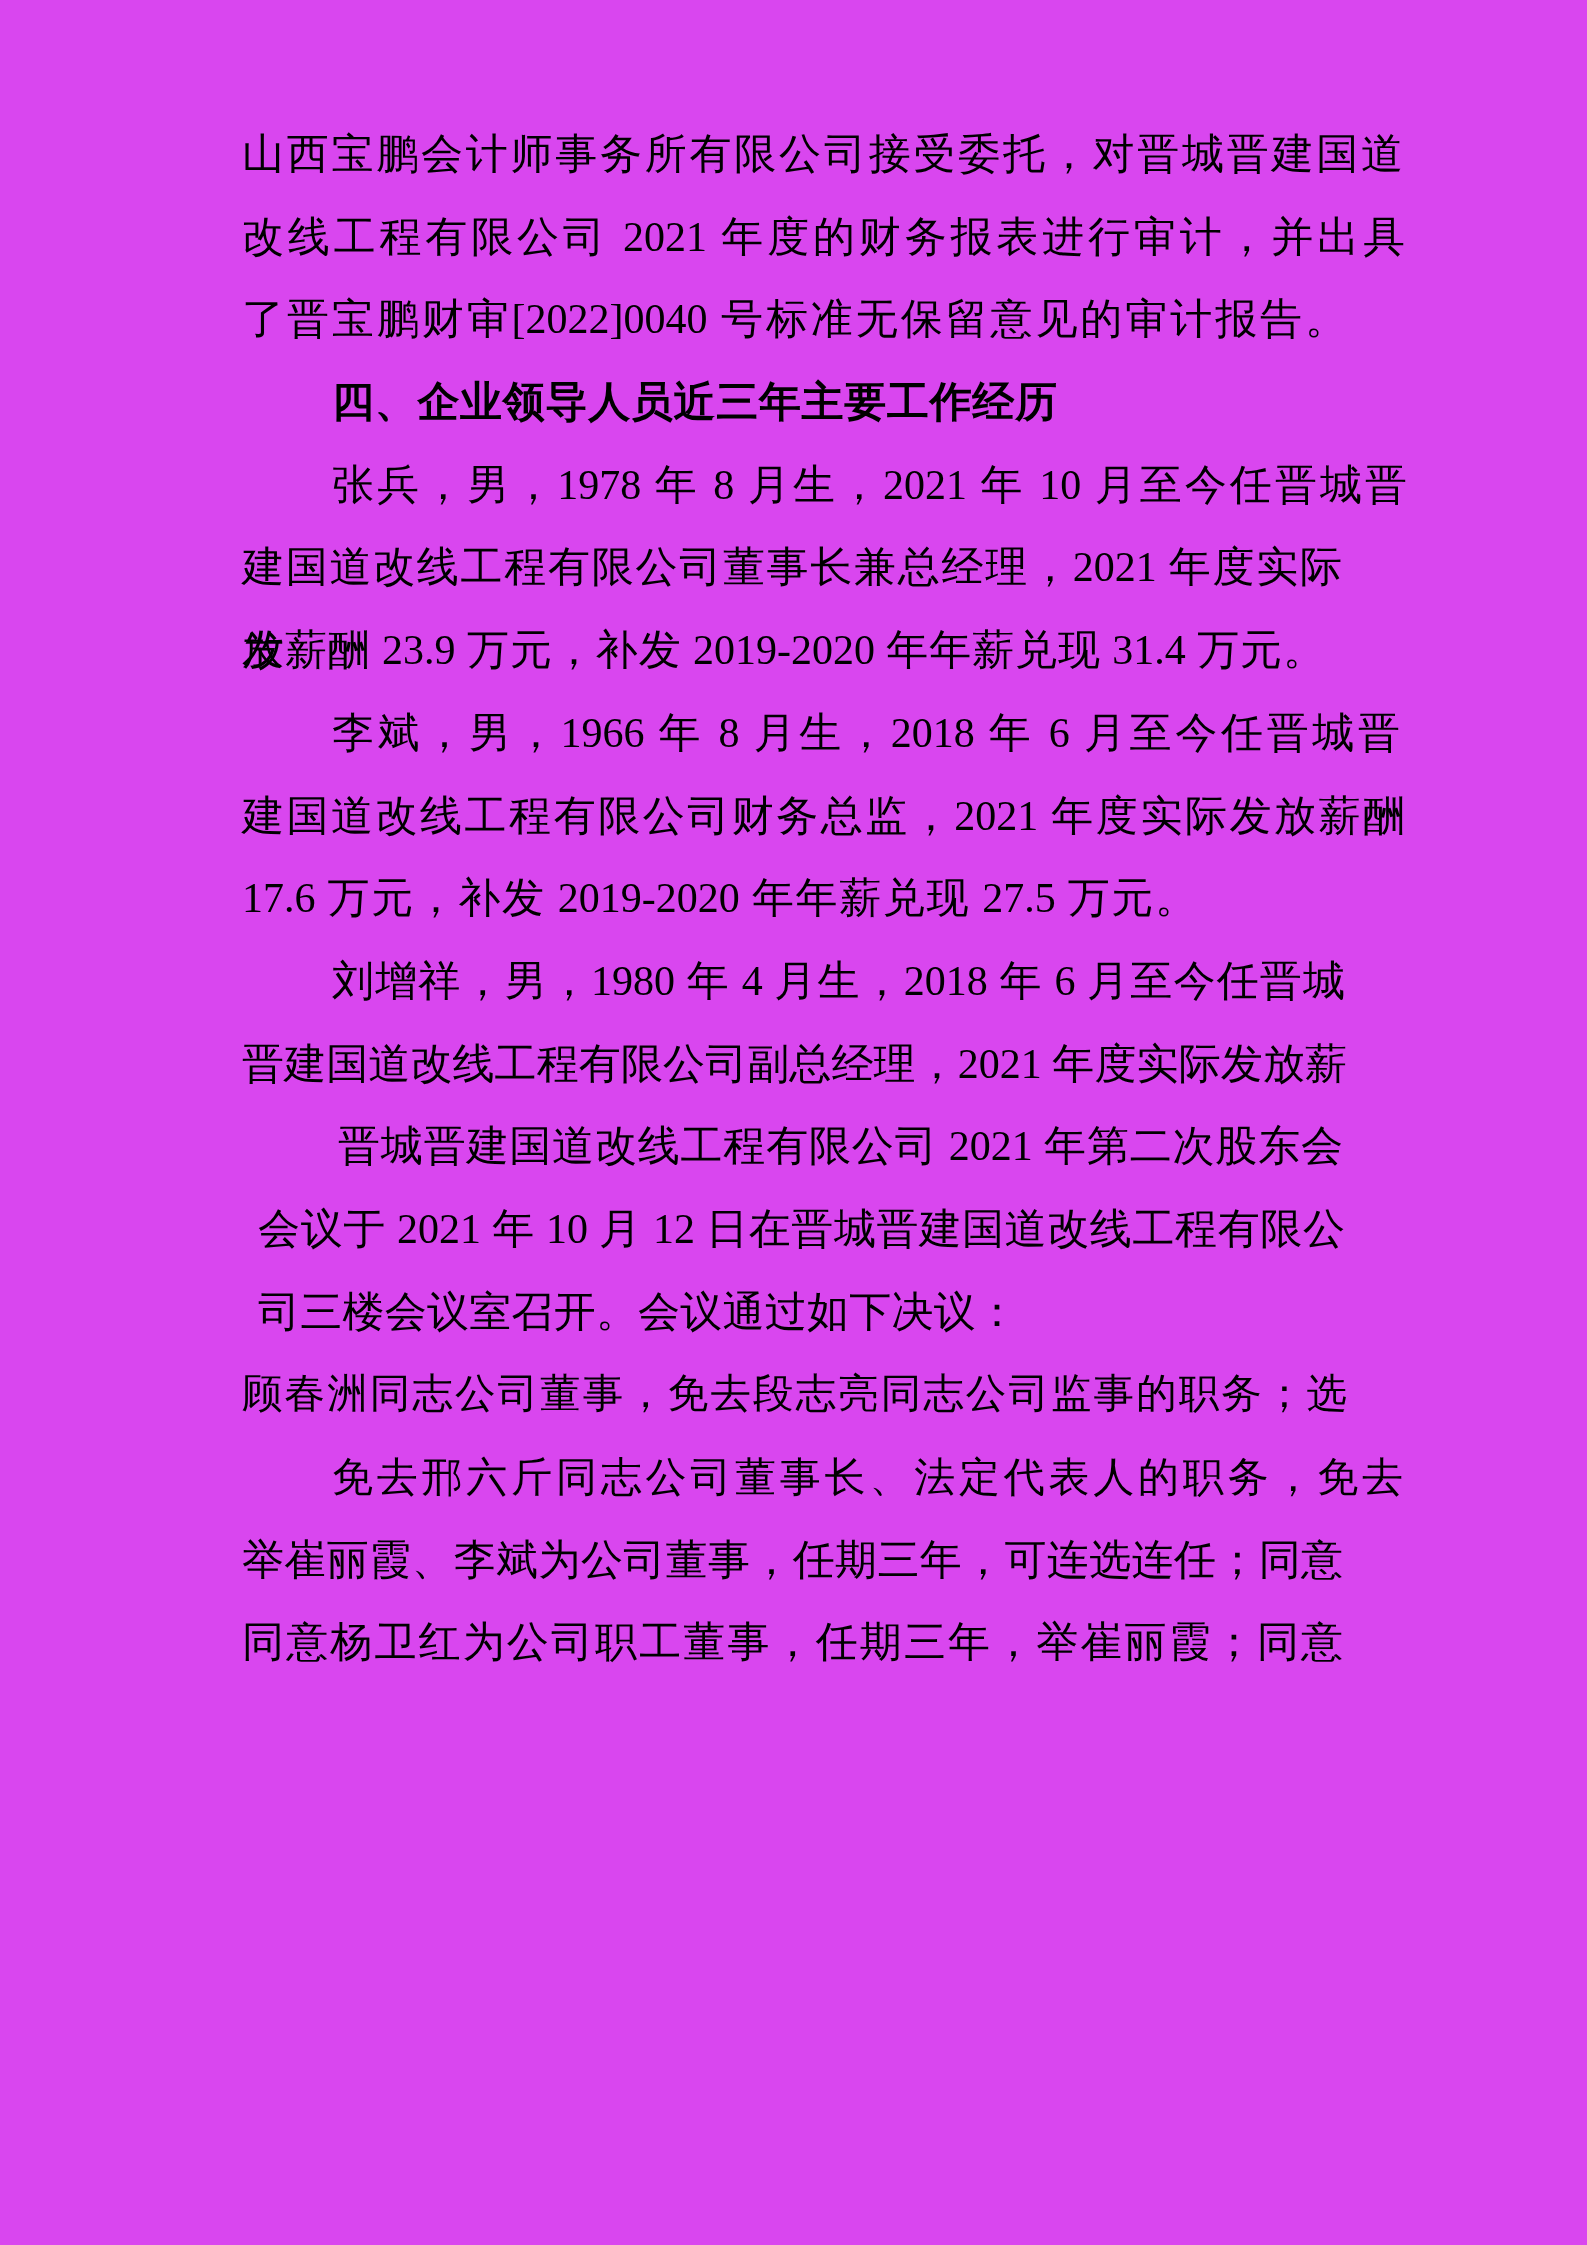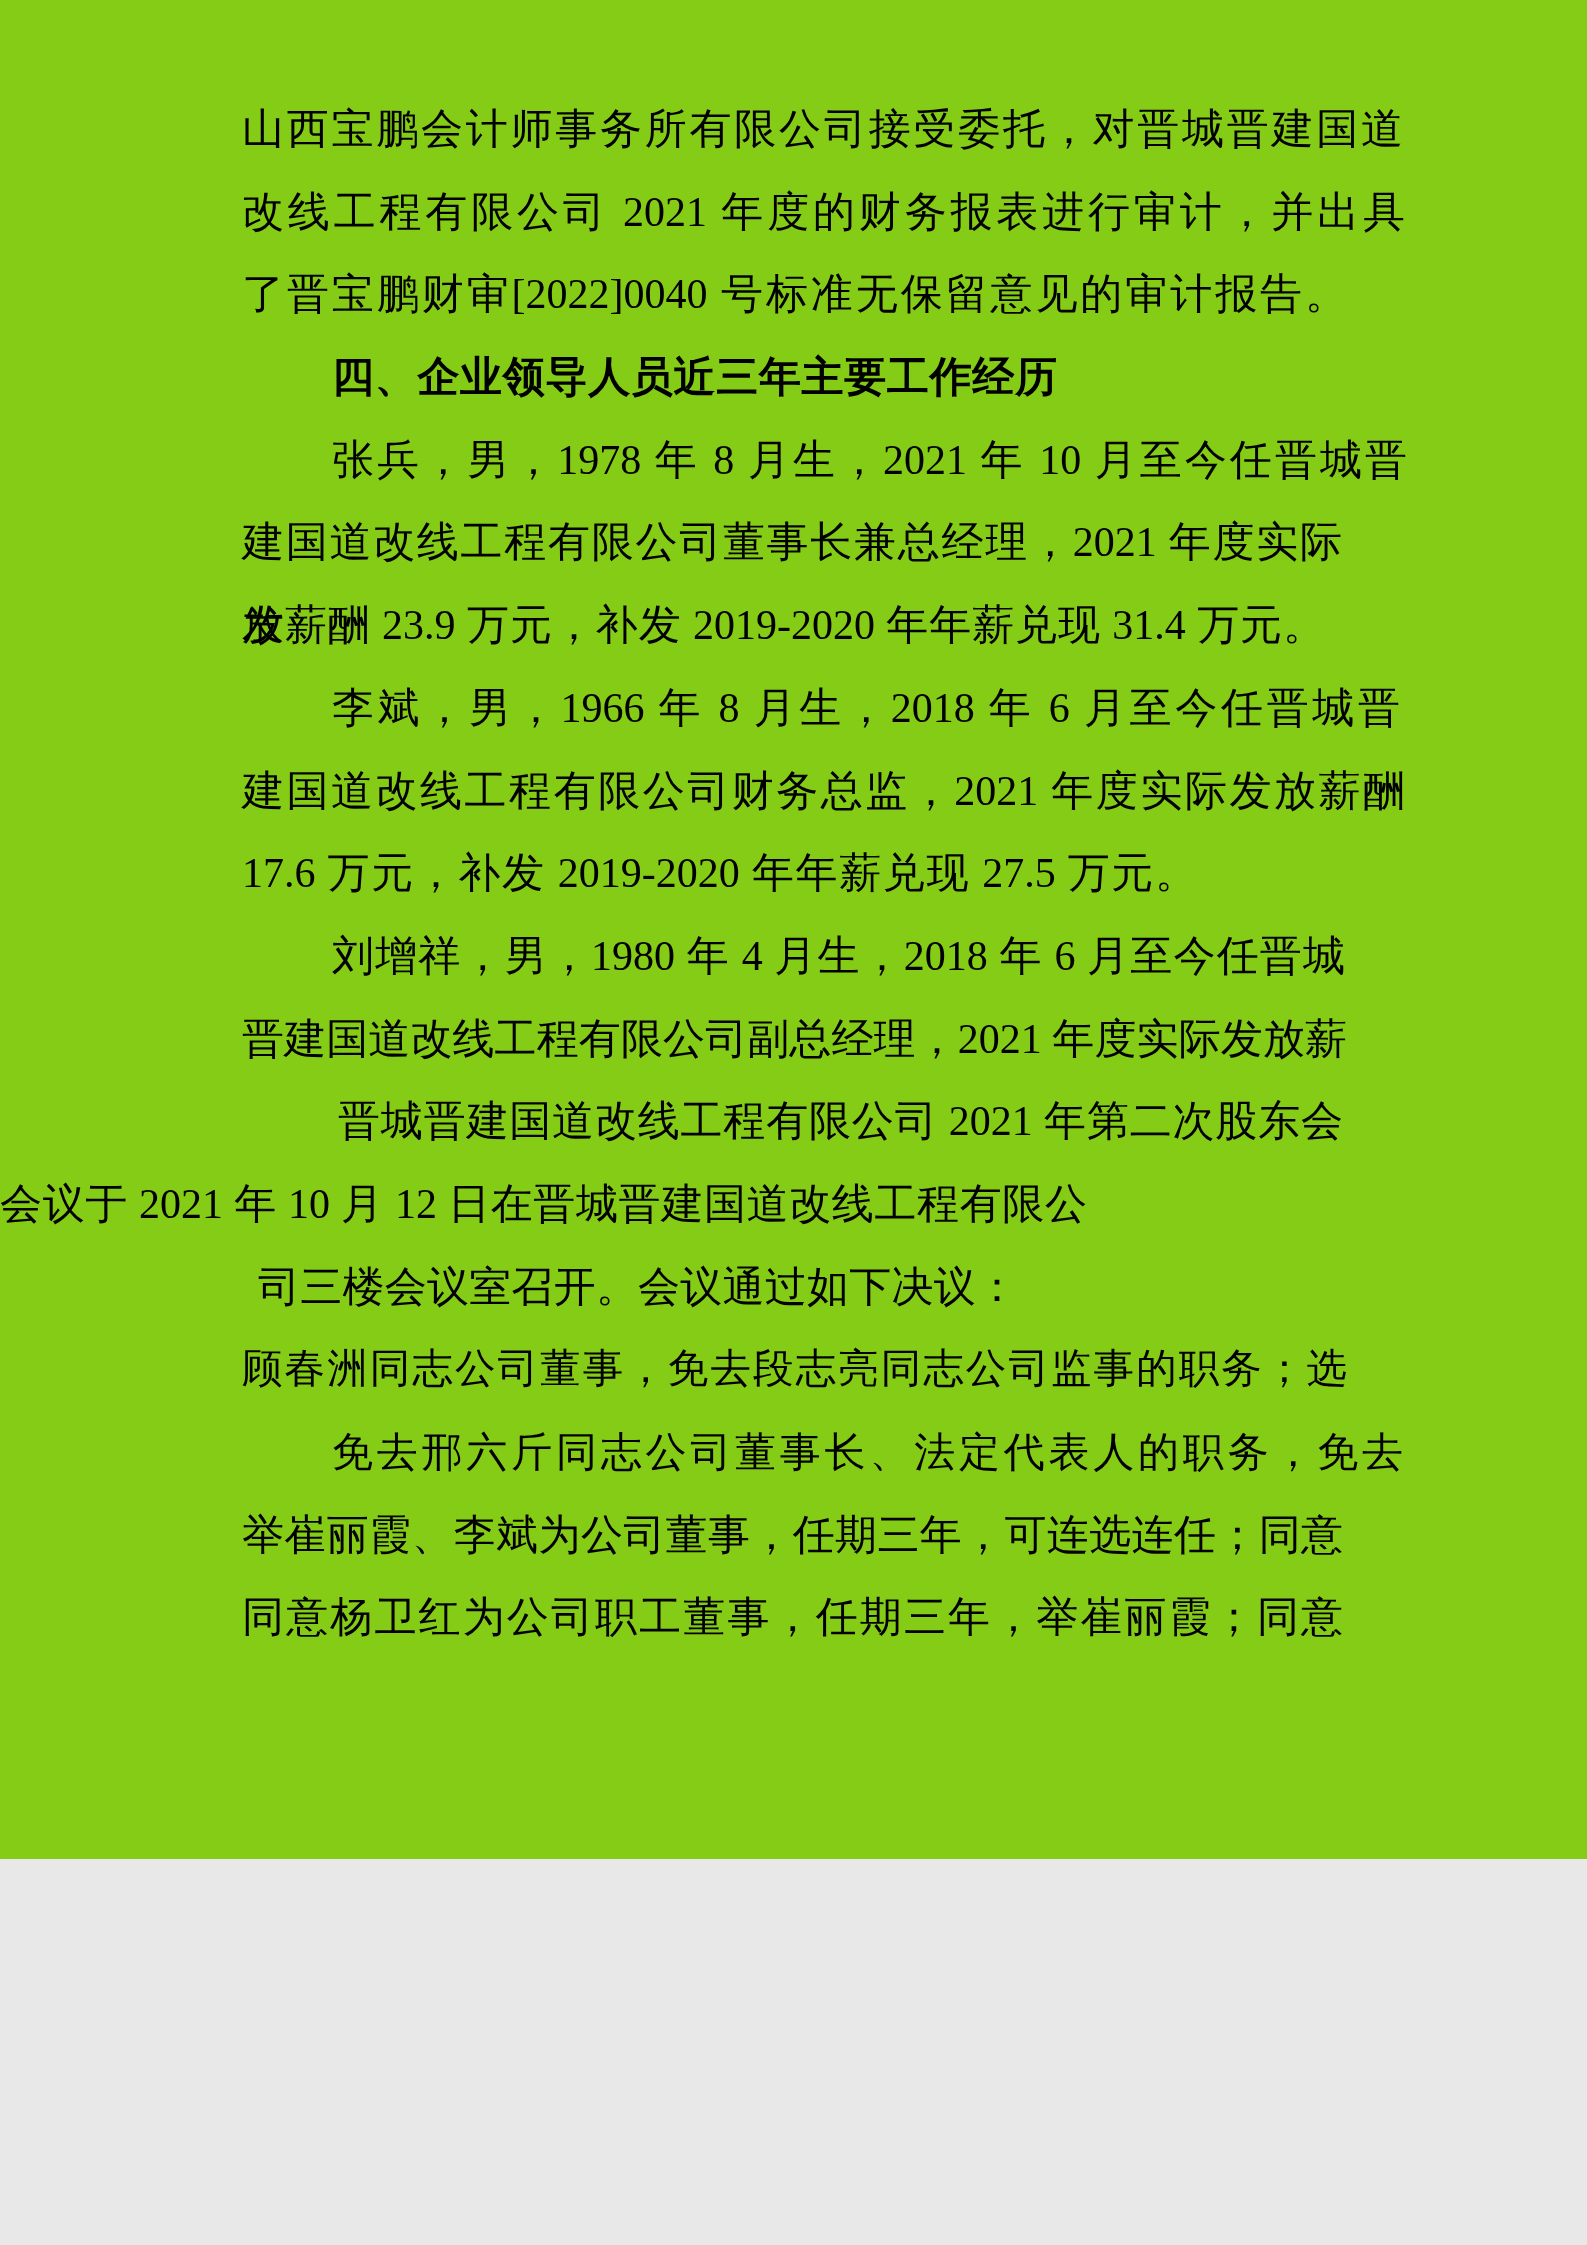--- a/index.html
+++ b/index.html
@@ -3,25 +3,25 @@
 <meta charset="utf-8">
 <style>
   html, body {
     margin: 0;
     padding: 0;
     background: #e8e8e8;
   }
   .page {
     position: relative;
     width: 1587px;
-    height: 1859px;
+    height: 2245px;
     margin: 0 auto;
-    background: #84cc16;
+    background: #d946ef;
     box-sizing: border-box;
-    padding-top: 88px;
+    padding-top: 113px;
     overflow: hidden;
   }
   .line {
     height: 82.7px;
     line-height: 82.7px;
     font-family: "Liberation Serif", "DejaVu Serif", serif;
     font-size: 42px;
     color: #000000;
     text-align: justify;
     text-align-last: justify;
@@ -49,21 +49,21 @@
 
   <div class="line" style="margin-left:332px;width:1068px">李斌，男，1966 年 8 月生，2018 年 6 月至今任晋城晋</div>
   <div class="line" style="margin-left:242px;width:1163px">建国道改线工程有限公司财务总监，2021 年度实际发放薪酬</div>
   <div class="line" style="margin-left:242px;width:955px">17.6 万元，补发 2019-2020 年年薪兑现 27.5 万元。</div>
 
   <div class="line" style="margin-left:332px;width:1013px">刘增祥，男，1980 年 4 月生，2018 年 6 月至今任晋城</div>
   <div class="line" style="margin-left:242px;width:1105px">晋建国道改线工程有限公司副总经理，2021 年度实际发放薪</div>
 
 
   <div class="line" style="margin-left:338px;width:1005px">晋城晋建国道改线工程有限公司 2021 年第二次股东会</div>
-  <div class="line" style="width:1087px">会议于 2021 年 10 月 12 日在晋城晋建国道改线工程有限公</div>
+  <div class="line" style="margin-left:258px;width:1087px">会议于 2021 年 10 月 12 日在晋城晋建国道改线工程有限公</div>
   <div class="line" style="margin-left:258px;width:760px">司三楼会议室召开。会议通过如下决议：</div>
 
   <div class="line" style="margin-left:242px;width:1105px;font-size:40.5px">顾春洲同志公司董事，免去段志亮同志公司监事的职务；选</div>
   <div class="line" style="margin-left:332px;width:1071px;font-size:41px">免去邢六斤同志公司董事长、法定代表人的职务，免去</div>
   <div class="line" style="margin-left:242px;width:1101px">举崔丽霞、李斌为公司董事，任期三年，可连选连任；同意</div>
   <div class="line" style="margin-left:242px;width:1101px">同意杨卫红为公司职工董事，任期三年，举崔丽霞；同意</div>
 
 </div>
 
 </body></html>

